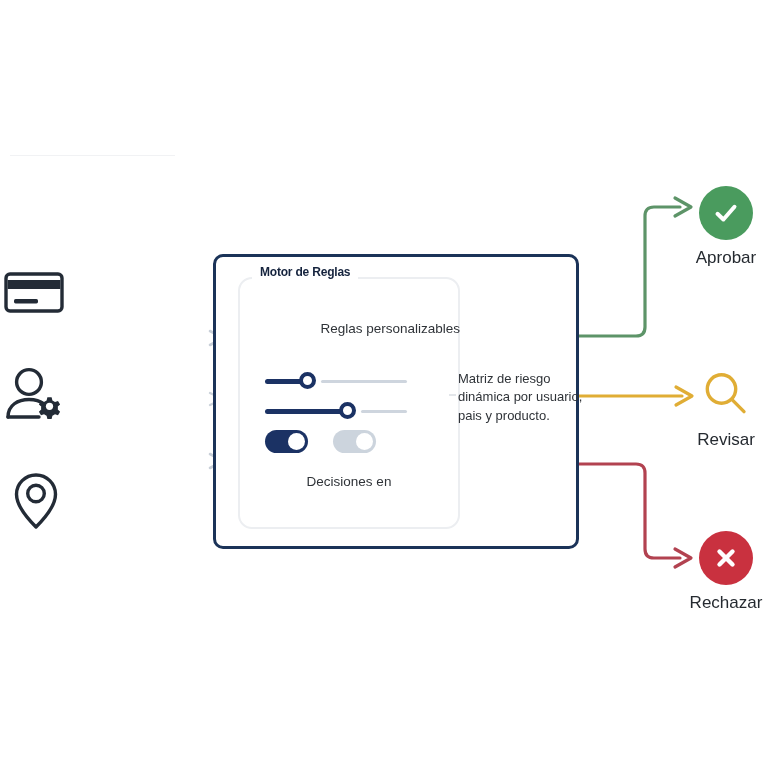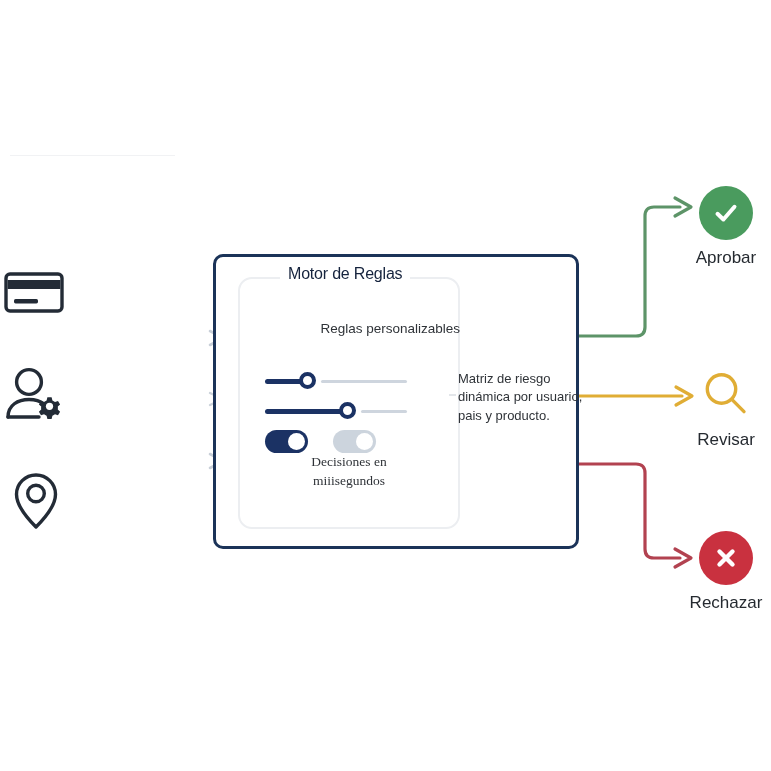--- a/index.html
+++ b/index.html
@@ -44,25 +44,24 @@
   #inner-card{
     position:absolute;left:22px;top:20px;
     width:222px;height:252px;
     border:2px solid #eceef1;
     border-radius:14px;
     box-sizing:border-box;
   }
 
   #engine-title{
     position:absolute;left:36px;top:8px;
-    font-size:16px;font-weight:normal;color:#15233d;
+    font-size:12px;font-weight:bold;color:#15233d;
     letter-spacing:-0.2px;
     background:#ffffff;padding:0 8px;
     white-space:nowrap;
-    margin-left:28px;
   }
 
   .card-caption{
     position:absolute;
     text-align:center;
     font-size:13.5px;color:#2f3338;
     line-height:1.38;
     width:222px;left:22px;
   }
   #caption-top{top:63px;text-align:right;}
@@ -234,23 +233,22 @@
   <div id="engine-box">
 
     <div id="inner-card"></div>
 
     <div id="engine-title">Motor de Reglas</div>
 
     <div class="card-caption" id="caption-top">
       <div>Reglas personalizables</div>
     </div>
 
-    <div class="card-caption" id="caption-bottom" style="top:196px;font-family:Liberation Serif, serif;">
+    <div class="card-caption" id="caption-bottom" style="top:216px;">
       <div>Decisiones en</div>
-      <div>miiisegundos</div>
     </div>
   </div>
 
   <div id="controls">
     <div class="slider-row" id="slider-1">
       <div class="slider-track-fill" style="left:0;width:40px;"></div>
       <div class="slider-track-rest" style="left:56px;width:86px;"></div>
       <div class="slider-knob" style="left:34px;"></div>
     </div>
 

